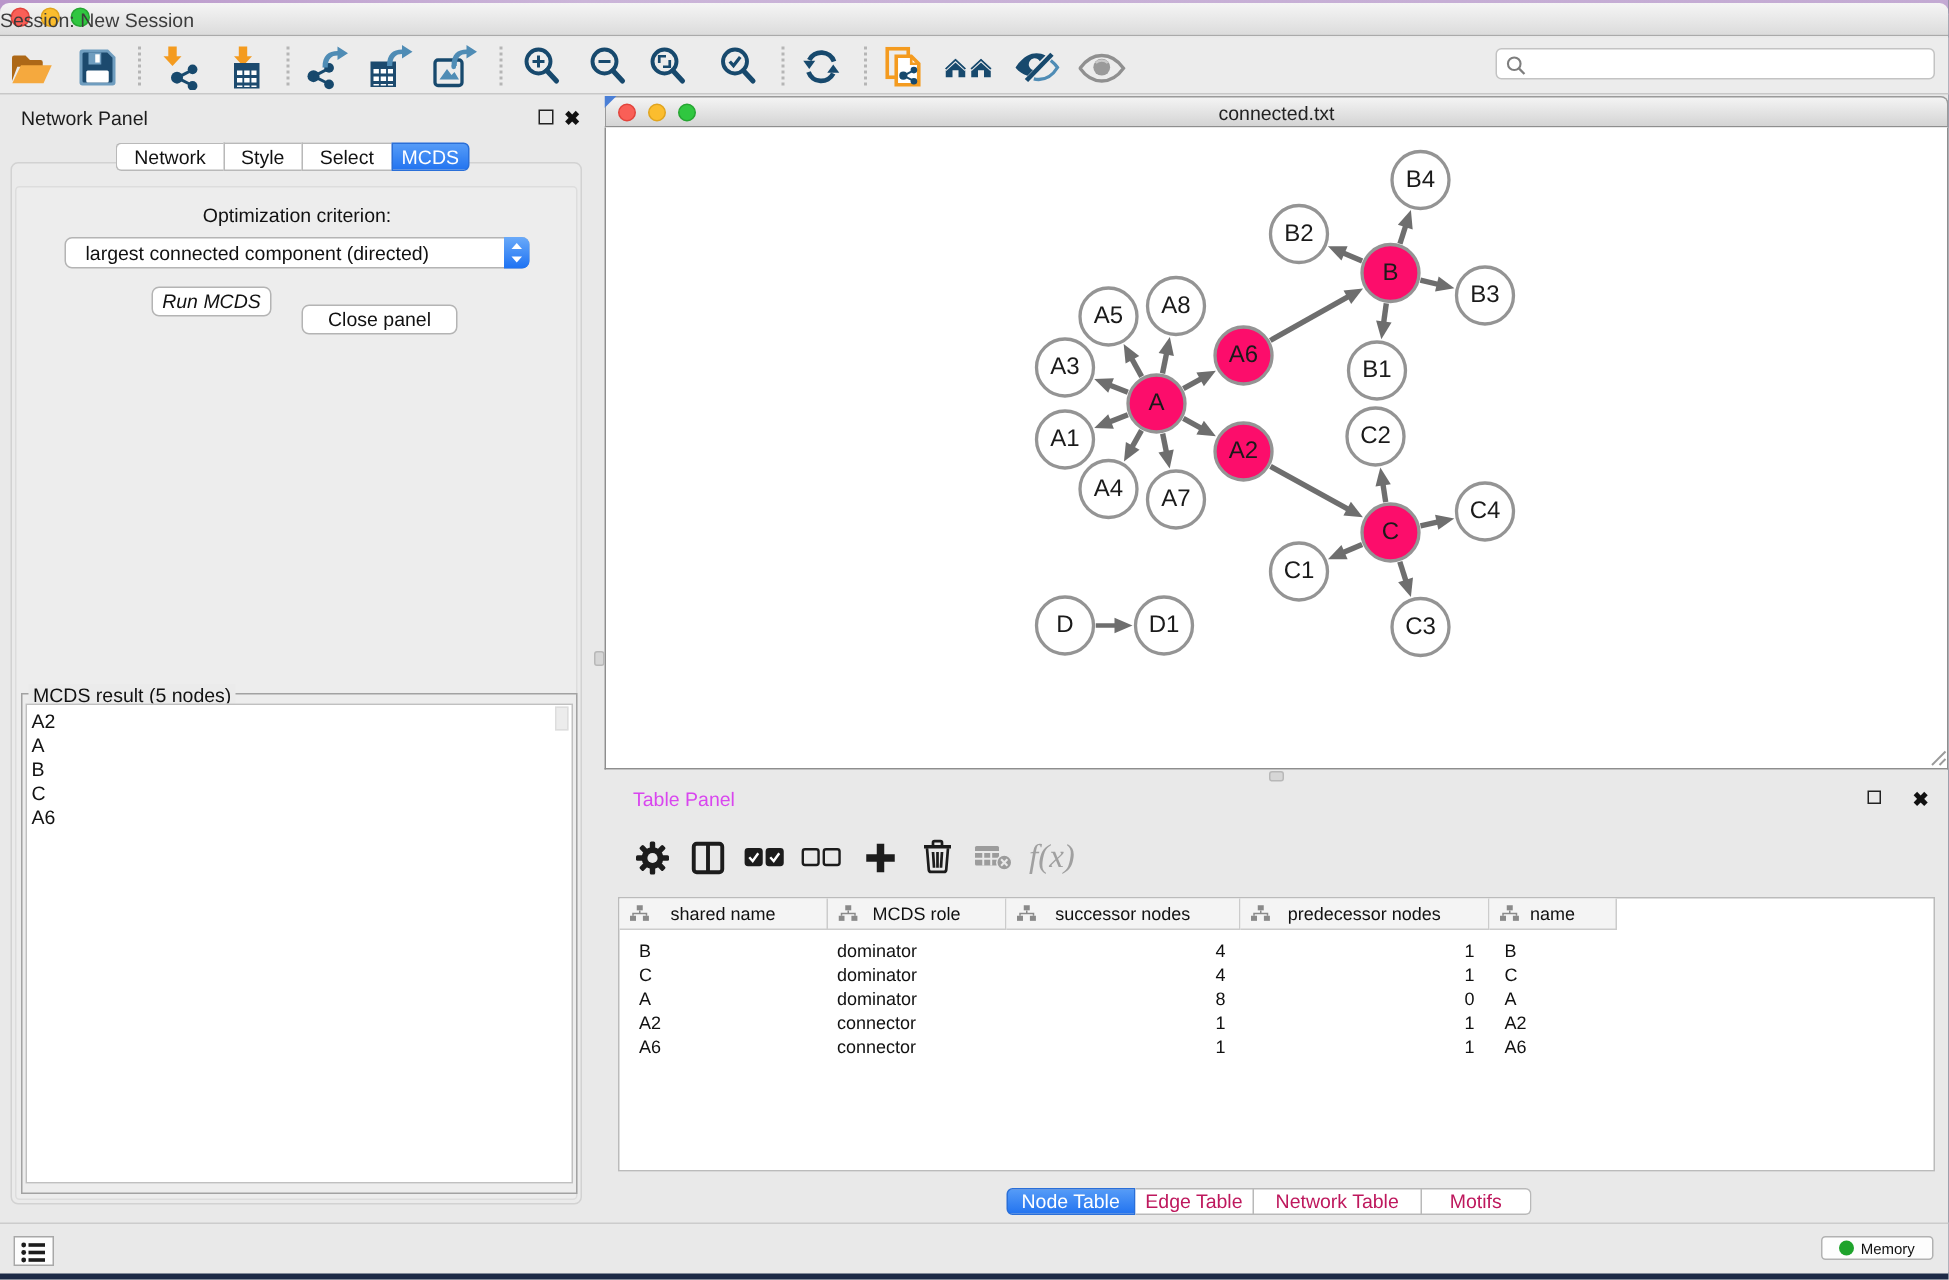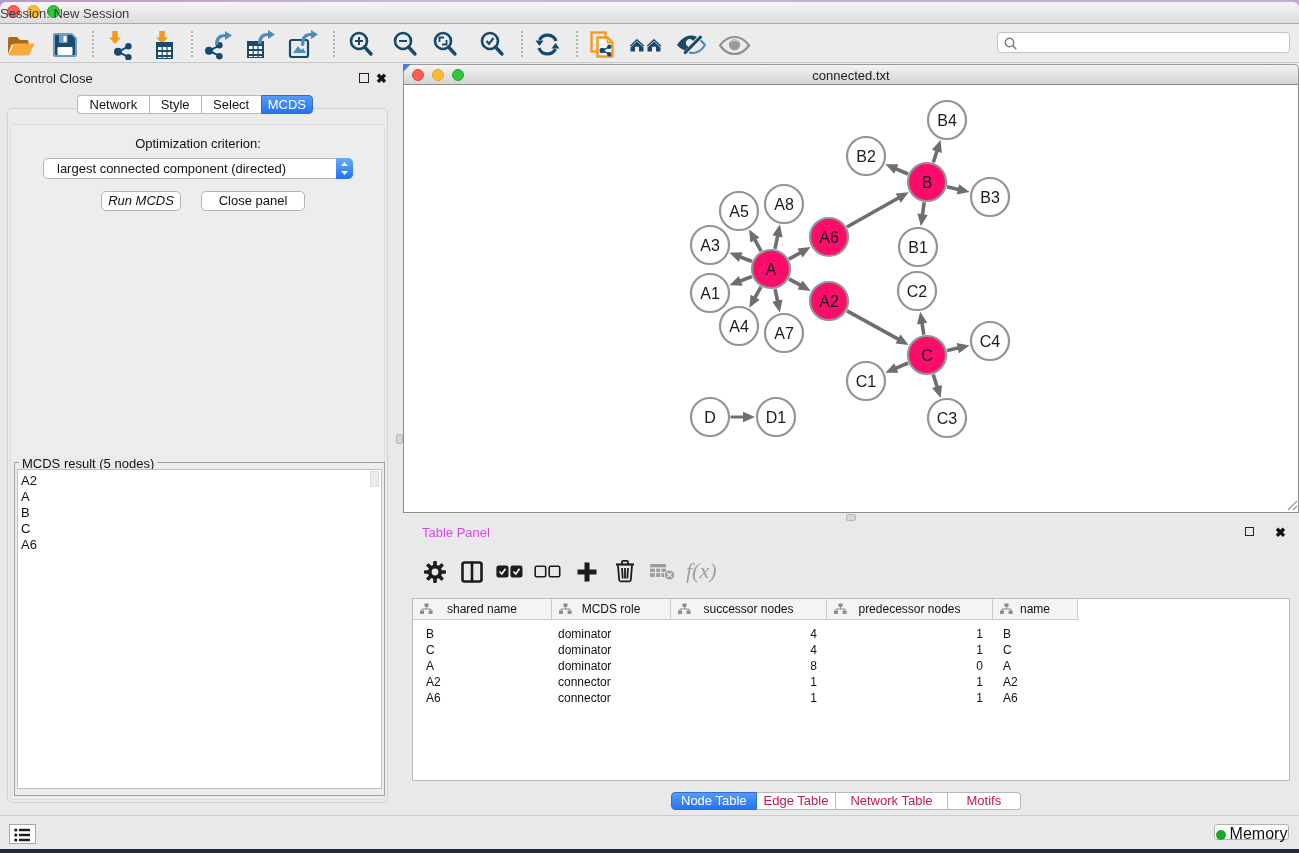--- a/index.html
+++ b/index.html
@@ -44,37 +44,37 @@
   #optlabel { left:0; top:136px; width:396px; text-align:center; font-size:13px; color:#111; }
   #dropdown { left:43px; top:158px; width:310px; height:21px; background:#fff;
     border:1px solid #b4b4b4; border-radius:5px; font-size:13px; color:#111; }
   #dropdown span.txt { position:absolute; left:13px; top:2px; }
   #dd-btn { position:absolute; right:-1px; top:-1px; width:17px; height:21px;
     background:linear-gradient(#6aaaf9,#1d72f3); border-radius:0 5px 5px 0; }
   .btn { position:absolute; top:191px; height:20px; background:#ffffff;
     border:1px solid #b4b4b4; border-radius:5px; font-size:13px; color:#111;
     text-align:center; line-height:18px; }
   #btn-run { left:101px; width:80px;font-style:italic; }
-  #btn-close { left:201px; width:104px; }
+  #btn-close { left:201px; width:104px;margin-top:12px; }
   
   #grp { left:14px; top:462px; width:371px; height:334px; border:1px solid #a2a2a2; }
   #grp-label { left:19px; top:456px; background:#ebebeb; padding:0 3px; font-size:13px; color:#111; }
   #grp-list { left:17px; top:469px; width:365px; height:320px; background:#ffffff;
     border:1px solid #c0c0c0; font-size:13px; color:#111; }
   #grp-list { padding-top:3px; } #grp-list div { padding-left:3px; height:16px; line-height:16px; }
   #grp-sb { position:absolute; right:2px; top:1px; width:9px; height:316px; background:#ececec;
     border:1px solid #dddddd; }
   .handle { position:absolute; background:#d6d6d6; border:1px solid #b8b8b8; border-radius:2px; }
   
   #statusbar { left:0; top:815px; width:1299px; height:34px; background:#e9e9e9;
     border-top:1px solid #cccccc; }
   #listbtn { left:9px; top:824px; width:27px; height:20px; background:#fdfdfd;
     border:1px solid #a8a8a8; }
   #membtn { left:1214px; top:824px; width:75px; height:16px; background:#fdfdfd;
-    border:1px solid #b2b2b2; border-radius:3px; font-size:16px; color:#111;
+    border:1px solid #b2b2b2; border-radius:3px; font-size:10px; color:#111;
     line-height:18px; text-align:center; }
   #membtn .dot { display:inline-block; width:10px; height:10px; border-radius:50%;
     background:#1ea32b; margin-right:4px; vertical-align:-1px; }
   
   #net-title { left:403px; top:64px; width:896px; height:21px;
     background:linear-gradient(#f4f4f4,#d4d4d4); border:1px solid #9a9a9a;
     border-bottom:1px solid #8e8e8e; border-radius:5px 5px 0 0; }
   #net-title .t1 { left:8px; } #net-title .t2 { left:28px; } #net-title .t3 { left:48px; }
   #net-title .tl { top:4px; width:12px; height:12px; }
   #net-name { width:100%; text-align:center; top:3px; font-size:13px; color:#222; }
@@ -264,21 +264,21 @@
         <path d="M10.5 5 a5.6 5.6 0 0 1 8 0" fill="none" stroke="#c9c9c9" stroke-width="1.6"></path>
       </g>
     </svg>
 </div>
 <div id="search" class="abs"></div>
 <svg class="abs" style="left:1004px;top:37px" width="14" height="14" viewBox="0 0 14 14">
     <circle cx="5.5" cy="5.5" r="4.2" fill="none" stroke="#7e7e7e" stroke-width="1.4"></circle>
     <line x1="8.6" y1="8.6" x2="12.3" y2="12.3" stroke="#7e7e7e" stroke-width="1.5"></line>
   </svg>
 
-<div id="cp-title" class="abs">Control Close</div>
+<div id="cp-title" class="abs">Network Panel</div>
 <div class="abs" style="left:359px;top:73px;width:10px;height:10px;border:1.5px solid #222;"></div>
 <div class="fcross" style="left:376px;top:71px;">✖</div>
 <div id="cp-panel" class="abs"></div>
 <div id="cp-inner" class="abs"></div>
 <div id="tabs" class="abs">
   <div class="tab">Network</div>
     <div class="tab">Style</div>
   <div class="tab">Select</div>
     <div class="tab sel">MCDS</div>
 </div>

